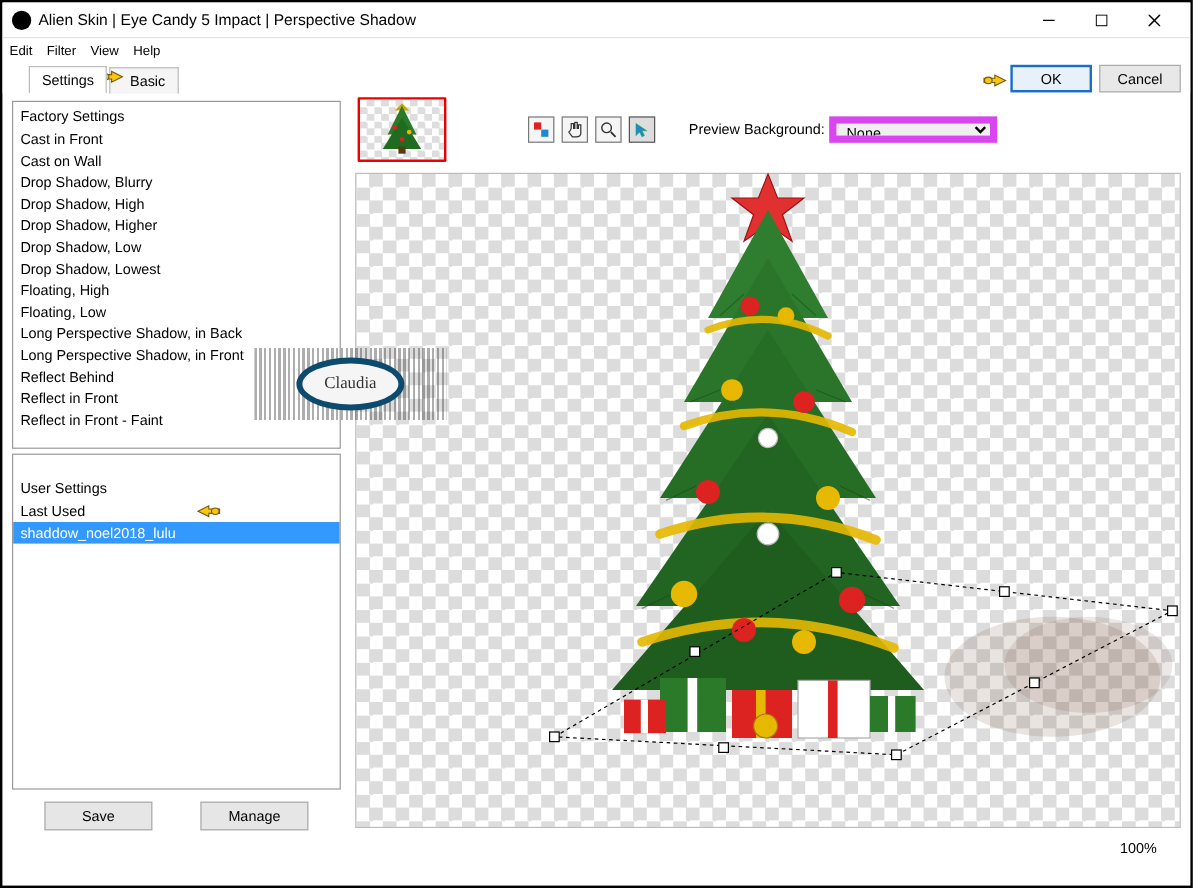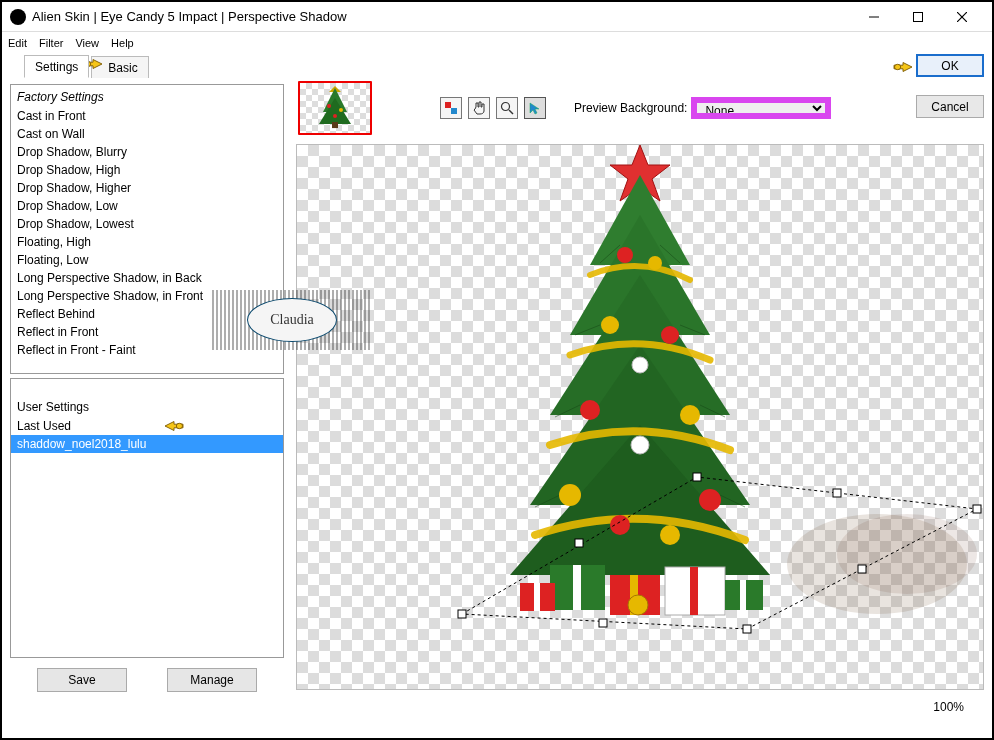--- a/index.html
+++ b/index.html
@@ -19,21 +19,21 @@
     .tab { padding: 4px 10px 3px; border: 1px solid #bbb; border-bottom: none; background: #f5f5f5; font-size: 12px; margin-right: 2px; cursor: default; position: relative; }
     .tab.active { background: #fff; border-bottom: 1px solid #fff; z-index: 2; }
     .hand-pointer { position: absolute; left: -10px; top: -2px; width: 22px; height: 18px; }
     .hand-pointer2 { position: absolute; width: 22px; height: 18px; }
 
     .main { display: flex; height: 640px; }
 
     .sidebar { width: 290px; padding: 6px 8px 8px; display: flex; flex-direction: column; gap: 4px; }
 
     .presetbox { border: 1px solid #999; height: 290px; overflow-y: scroll; background: #fff; padding: 2px 0; }
-    .presetbox .header { font-size: 12px; padding: 3px 6px; font-style: italic; }
+    .presetbox .header { font-size: 12px; padding: 3px 6px; }
     .preset-item { padding: 2px 6px; font-size: 12px; cursor: default; white-space: nowrap; }
     .preset-item.selected { background: #3399ff; color: #fff; }
 
     .userbox { border: 1px solid #999; height: 280px; background: #fff; padding: 18px 0; position: relative; }
     .userbox .header { font-size: 12px; padding: 3px 6px; }
 
     .btnrow { display: flex; justify-content: center; gap: 40px; padding: 6px 0; }
     .btn { width: 90px; height: 24px; background: #e6e6e6; border: 1px solid #aaa; font-size: 12px; cursor: default; display: flex; align-items: center; justify-content: center; }
 
     .content { flex: 1; display: flex; flex-direction: column; position: relative; }
@@ -42,35 +42,35 @@
     .thumb-box { width: 74px; height: 54px; background: repeating-conic-gradient(#ddd 0% 25%, #fff 0% 50%) 0 0/12px 12px; border: 2px solid #e00; position: relative; border-radius: 1px; }
     .thumb-tree { position: absolute; left: 50%; top: 50%; transform: translate(-50%, -52%); }
 
     .tool-icons { display: flex; gap: 6px; margin-left: 60px; }
     .tool-icon { width: 22px; height: 22px; border: 1px solid #777; background: #f5f5f5; display: flex; align-items: center; justify-content: center; cursor: default; }
     .tool-icon.pressed { background: #ddd; border-color: #555; }
 
     .preview-bg { display: flex; align-items: center; gap: 4px; margin-left: 20px; }
     .preview-bg select { width: 140px; height: 22px; border: 6px solid #d946ef; padding: 0 4px; font-size: 12px; }
 
-    .action-buttons { position: absolute; right: 8px; top: 52px; display: flex; flex-direction: column; gap: 18px; align-items: flex-end; }
+    .action-buttons { position: absolute; right: 8px; top: 52px; display: flex; flex-direction: row; gap: 6px; align-items: flex-end; }
     .ok-btn { width: 68px; height: 23px; border: 2px solid #1a6dcc; background: #e8f0fa; font-size: 12px; display: flex; align-items: center; justify-content: center; cursor: default; position: relative; }
     .cancel-btn { width: 68px; height: 23px; border: 1px solid #aaa; background: #e8e8e8; font-size: 12px; display: flex; align-items: center; justify-content: center; cursor: default; }
 
     .canvas-area { flex: 1; margin: 6px 8px 28px 4px; background: repeating-conic-gradient(#dcdcdc 0% 25%, #fff 0% 50%) 0 0/22px 22px; position: relative; border: 1px solid #bbb; }
 
     .statusbar { position: absolute; bottom: 4px; right: 28px; font-size: 12px; }
 
     .tree-big { position: absolute; left: 50%; top: 46%; transform: translate(-50%, -50%); }
 
     .shadow-poly { position: absolute; left: 150px; bottom: 50px; pointer-events: none; }
 
     .claudia-stamp { position: absolute; left: 210px; top: 288px; width: 160px; height: 60px; z-index: 10; }
     .claudia-stamp .border { position: absolute; inset: 0; background: repeating-linear-gradient(90deg, #333 0 2px, transparent 2px 4px); opacity: 0.4; }
-    .claudia-stamp .oval { position: absolute; left: 50%; top: 50%; transform: translate(-50%, -50%); width: 90px; height: 44px; border-radius: 50%; background: #f5f5f5; border: 1px solid #0c4a6e; display: flex; align-items: center; justify-content: center; font-family: cursive; font-size: 14px; color: #333; }
+    .claudia-stamp .oval { position: absolute; left: 50%; top: 50%; transform: translate(-50%, -50%); width: 90px; height: 44px; border-radius: 50%; background: #f5f5f5; border: 5px solid #0c4a6e; display: flex; align-items: center; justify-content: center; font-family: cursive; font-size: 14px; color: #333; }
 
     ::-webkit-scrollbar { width: 16px; }
     ::-webkit-scrollbar-track { background: #f0f0f0; border-left: 1px solid #ccc; }
     ::-webkit-scrollbar-thumb { background: #cdcdcd; border: 1px solid #aaa; }
     ::-webkit-scrollbar-button { height: 16px; background: #e8e8e8; border: 1px solid #bbb; }
   </style>
 </head>
 <body>
 
 <div class="titlebar">

